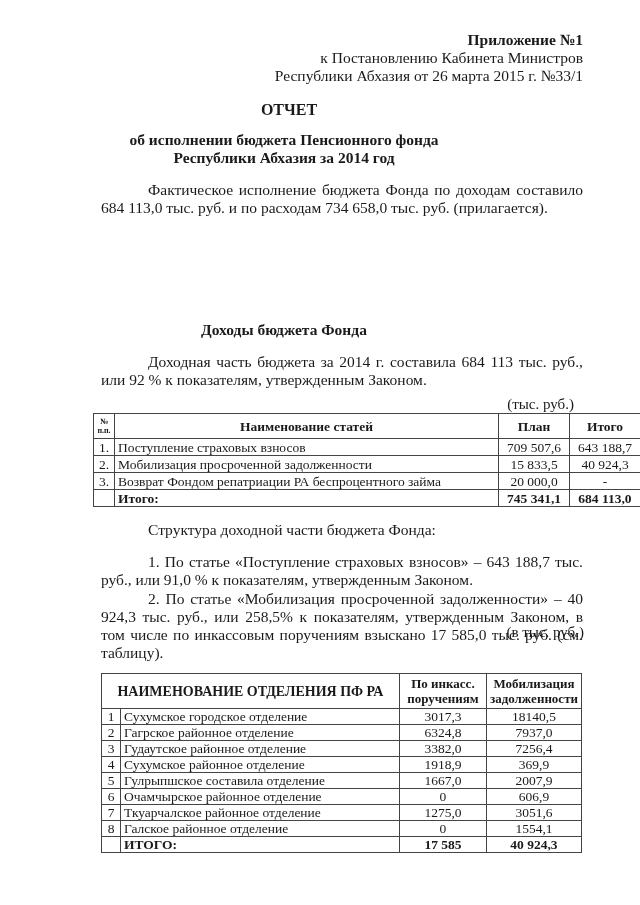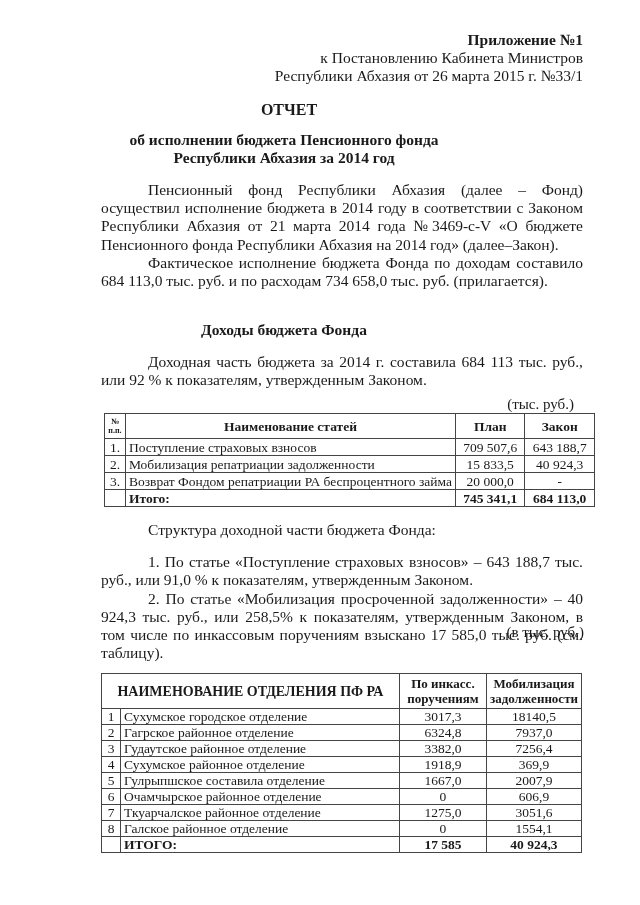--- a/index.html
+++ b/index.html
@@ -7,21 +7,21 @@
          font-family: "Liberation Serif", serif; color: #1a1a1a; }
   .abs { position: absolute; }
   .right-block { right: 57px; text-align: right; font-size: 15.5px; line-height: 18px; }
   .bold { font-weight: bold; }
   .center { left: 0; width: 548px; text-align: center; }
   .para { left: 101px; width: 482px; font-size: 15.5px; line-height: 18.2px; text-align: justify; }
   .indent { text-indent: 47px; }
   .para p { margin: 0; }
   table { border-collapse: collapse; position: absolute; font-size: 13.5px; }
   td, th { border: 1px solid #444; padding: 0 3px; line-height: 15px; }
-  .t1 { left: 104px; top: 413px; width: 491px; }
+  .t1 { left: 93px; top: 413px; width: 548px; }
   .t1 th { font-weight: bold; height: 24px; }
   .t1 td { height: 16px; }
   .t2 { left: 101px; top: 673px; width: 481px; }
   .t2 th { font-weight: bold; }
   .t2 td { height: 15px; }
   .num { text-align: center; }
   .small { font-size: 8px; line-height: 9px; font-weight: bold; }
   .unit { font-size: 15px; }
 </style>
 </head>
@@ -29,49 +29,48 @@
 
 <div class="abs right-block bold" style="top:31px;">Приложение №1</div>
 <div class="abs right-block" style="top:49px;">к Постановлению Кабинета Министров</div>
 <div class="abs right-block" style="top:67px;">Республики Абхазия от 26 марта 2015 г. №33/1</div>
 
 <div class="abs center bold" style="top:101px; font-size:16px; padding-left:30px; box-sizing:border-box;">ОТЧЕТ</div>
 <div class="abs center bold" style="top:131px; font-size:15.5px; line-height:18px; padding-left:20px; box-sizing:border-box;">об исполнении бюджета Пенсионного фонда</div>
 <div class="abs center bold" style="top:149px; font-size:15.5px; line-height:18px; padding-left:20px; box-sizing:border-box;">Республики Абхазия за 2014 год</div>
 
 <div class="abs para" style="top:181px;">
-  <p class="indent">Пенсионный фонд Республики Абхазия (далее – Фонд) осуществил исполнение бюджета в 2014 году в соответствии с Законом Республики Абхазия от 21 марта 2014 года №3469-с-V «О бюджете Пенсионного фонда Республики Абхазия на 2014 год» (далее–Закон).</p>
   <p class="indent">Фактическое исполнение бюджета Фонда по доходам составило 684 113,0 тыс. руб. и по расходам 734 658,0 тыс. руб. (прилагается).</p>
 </div>
 
 <div class="abs center bold" style="top:321px; font-size:15.5px; padding-left:20px; box-sizing:border-box;">Доходы бюджета Фонда</div>
 <div class="abs para" style="top:353px;">
   <p class="indent">Доходная часть бюджета за 2014 г. составила 684 113 тыс. руб., или 92 % к показателям, утвержденным Законом.</p>
 </div>
 <div class="abs unit" style="top:396px; right:66px;">(тыс. руб.)</div>
 
 <table class="t1">
   <thead>
     <tr>
       <th class="small" style="width:14px;">№ п.п.</th>
       <th>Наименование статей</th>
       <th style="width:64px;">План</th>
-      <th style="width:64px;">Закон</th>
+      <th style="width:64px;">Итого</th>
     </tr>
   </thead>
   <tbody>
     <tr>
       <td class="num">1.</td>
       <td>Поступление страховых взносов</td>
       <td class="num">709 507,6</td>
       <td class="num">643 188,7</td>
     </tr>
     <tr>
       <td class="num">2.</td>
-      <td>Мобилизация репатриации задолженности</td>
+      <td>Мобилизация просроченной задолженности</td>
       <td class="num">15 833,5</td>
       <td class="num">40 924,3</td>
     </tr>
     <tr>
       <td class="num">3.</td>
       <td style="white-space:nowrap;">Возврат Фондом репатриации РА беспроцентного займа</td>
       <td class="num">20 000,0</td>
       <td class="num">-</td>
     </tr>
     <tr>

